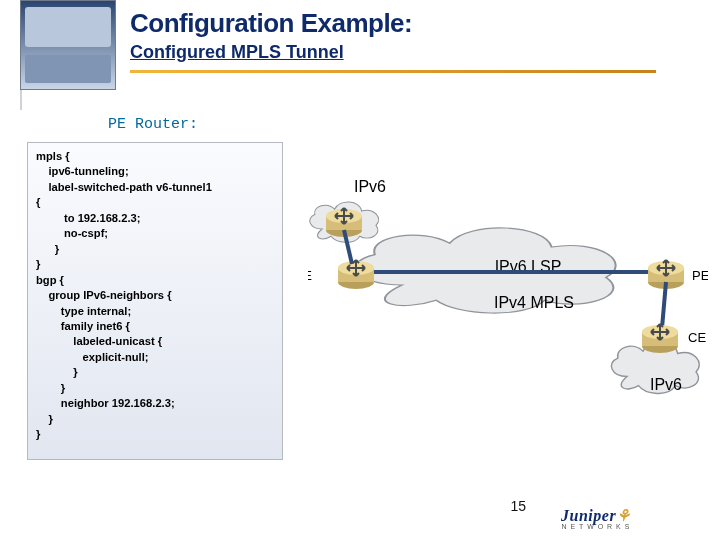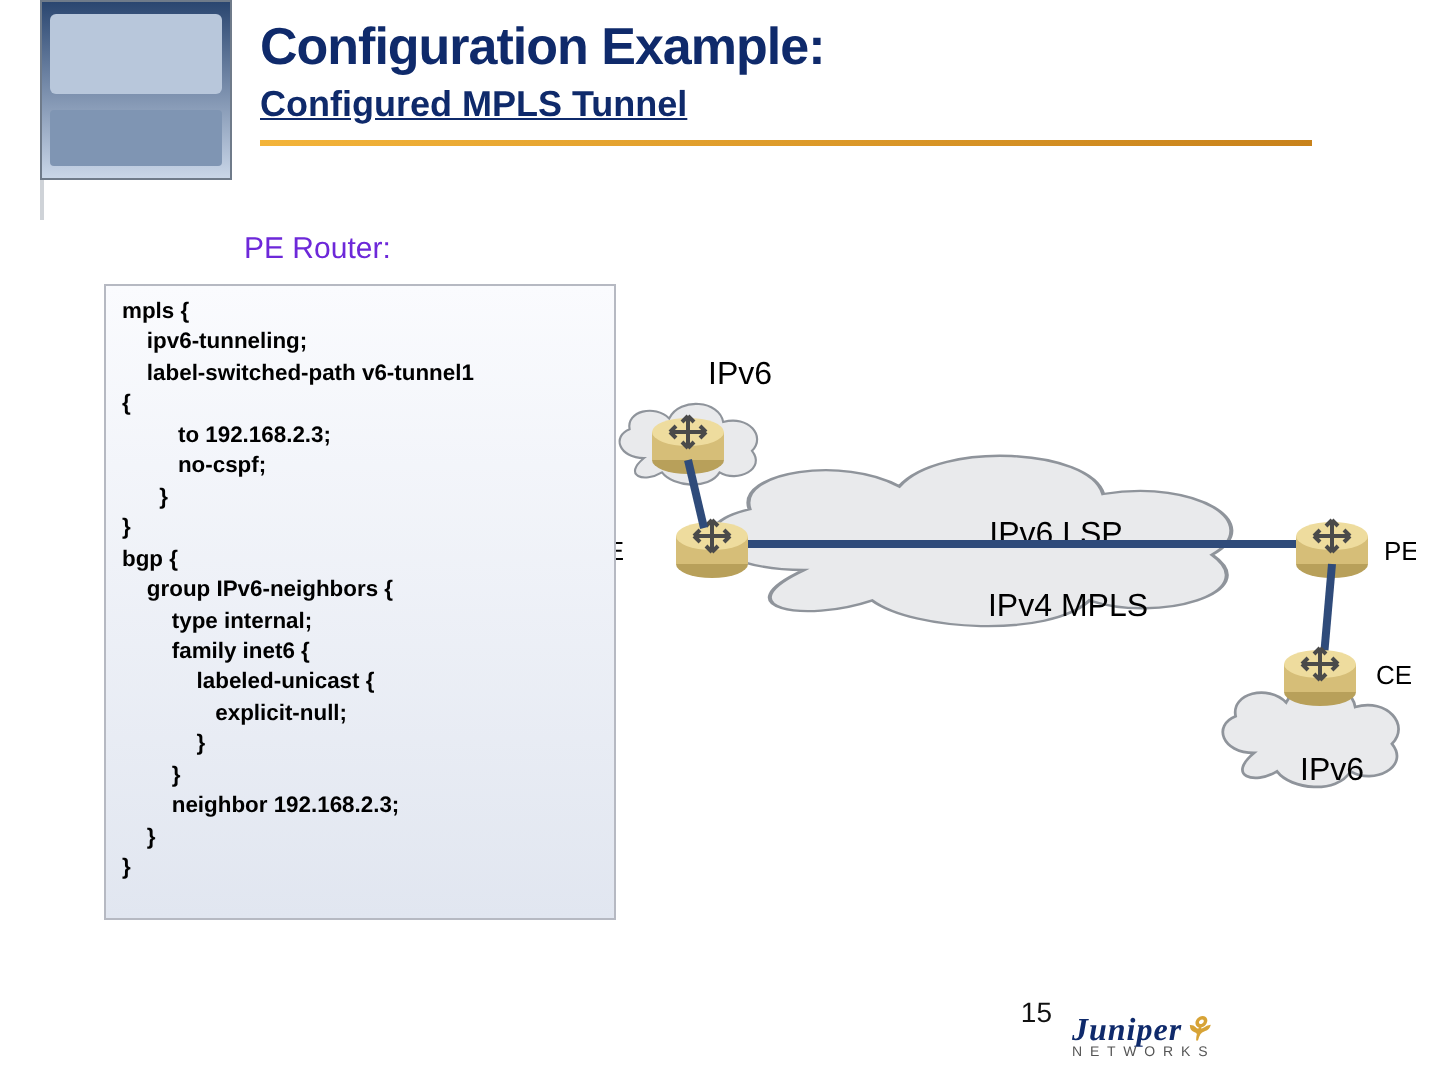--- a/index.html
+++ b/index.html
@@ -32,27 +32,27 @@
   .divider {
     position: absolute; left: 130px; top: 70px; right: 20px; height: 3px;
     background: linear-gradient(90deg,#f3b43a 0%, #c8821b 100%);
   }
   .vline {
     position:absolute; left:20px; top:90px; width:2px; height:20px; background:#cfd3d8;
   }
 
   
   .pe-label {
-    position: absolute; left: 122px; top: 116px;
-    font-size: 15px; color: #6d28d9;
+    position: absolute; left: 108px; top: 116px;
+    font-size: 15px; color: #0369a1; font-family: Liberation Mono, monospace;
   }
 
   
   .config-box {
-    position: absolute; left: 52px; top: 142px; width: 256px; height: 318px;
+    position: absolute; left: 27px; top: 142px; width: 256px; height: 318px;
     background: linear-gradient(180deg,#fafbfe 0%, #e1e6f0 100%);
     border: 1px solid #b6b9c2;
   }
   .config {
     position: absolute; left: 8px; top: 6px; right: 8px;
     font-family: Verdana, Arial, sans-serif;
     font-size: 11.2px; line-height: 1.38; color: #000; font-weight: 700;
     white-space: pre;
   }
 
@@ -63,21 +63,21 @@
 
   
   .footer-left {
     position: absolute; left: 20px; bottom: 14px;
     font-size: 8px; color: #111; line-height: 1.25;
   }
   .slide-num {
     position: absolute; right: 150px; bottom: 26px; font-size: 14px; color: #111;
   }
   .juniper {
-    position: absolute; right: 20px; bottom: 10px; width: 120px; text-align: left;
+    position: absolute; right: 20px; bottom: 10px; width: 120px; text-align: center;
   }
   .juniper .script {
     font-family: Georgia, 'Times New Roman', serif; font-style: italic;
     color: #0f2a6b; font-size: 16px; font-weight: 700; letter-spacing: 0.5px;
   }
   .juniper .script .cup { color: #d7a336; }
   .juniper .sub {
     display:block; font-size: 7px; color:#555; letter-spacing: 1px; margin-top:-2px;
   }
 

